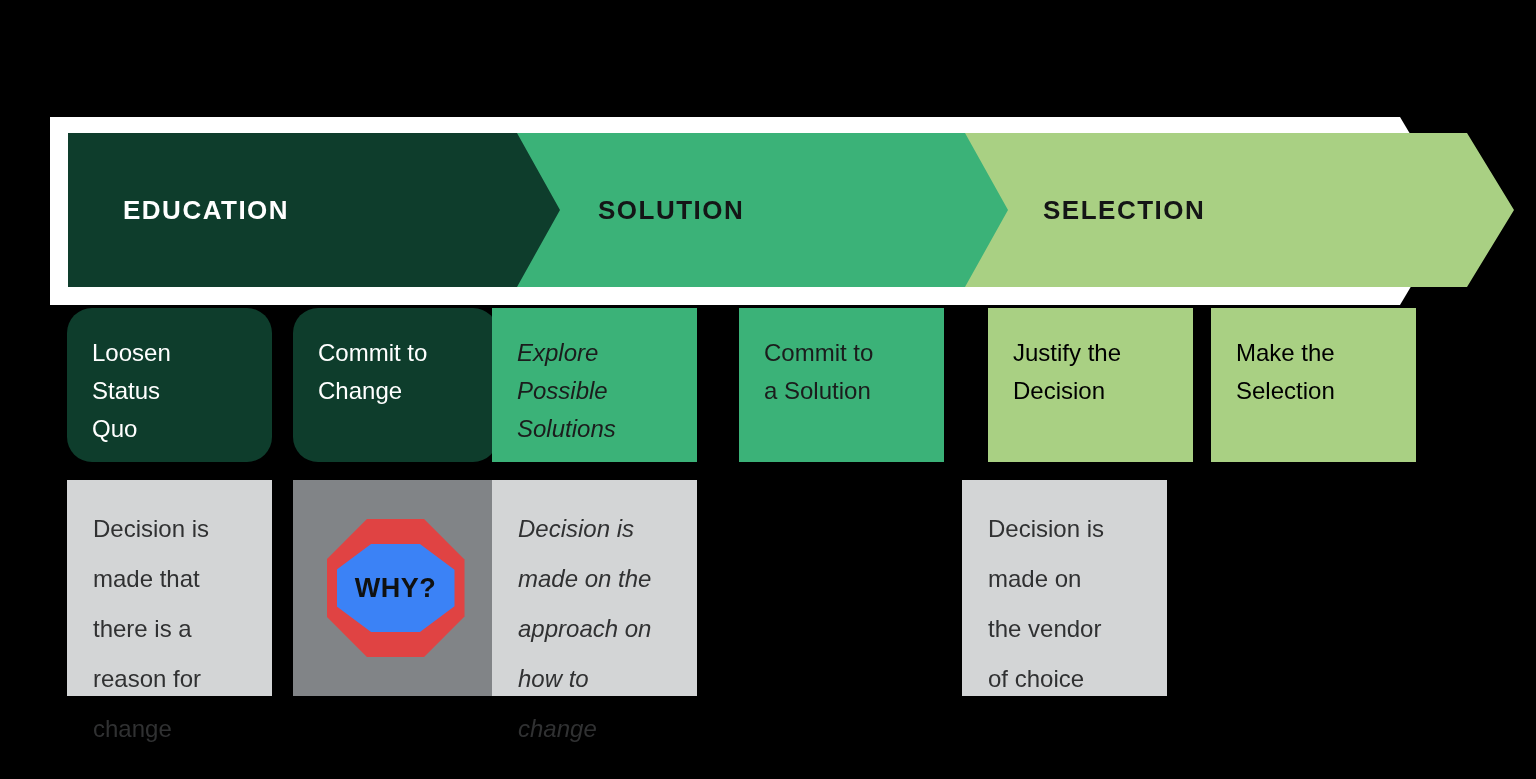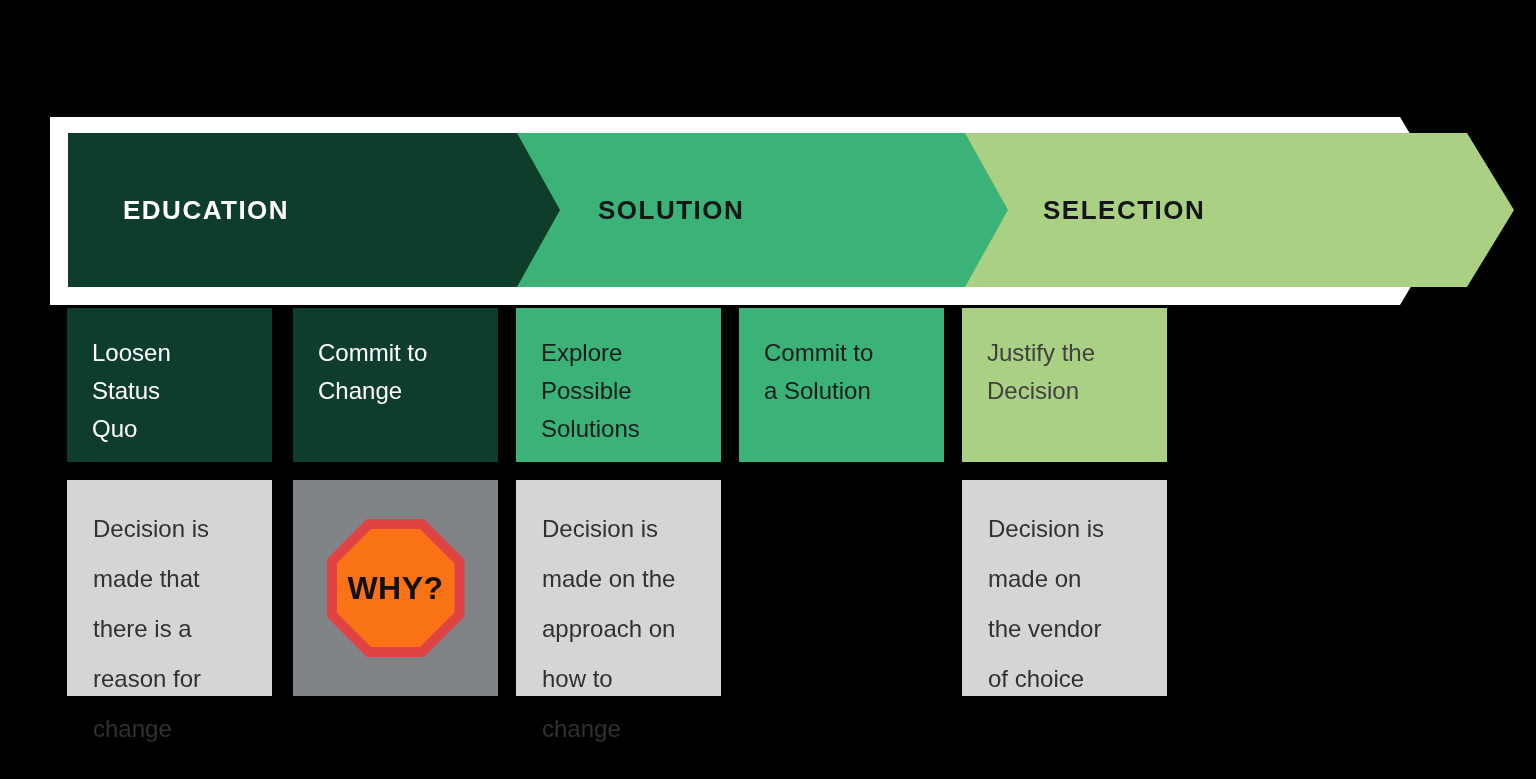--- a/index.html
+++ b/index.html
@@ -61,24 +61,24 @@
   .step-box {
     position: absolute;
     top: 308px;
     width: 205px; height: 154px;
     box-sizing: border-box;
     padding: 26px 22px 0 25px;
     font-size: 24px;
     line-height: 38px;
     white-space: pre-line;
   }
-  .step-dark  { background: #0e3d2c; color: #ffffff; }
+  .step-dark  { background: #0e3d2c; color: #ffffff; border-radius: 25px; }
   .step-med   { background: #3bb278; color: #1b1c1c; }
-  .step-light { background: #a9d083; color: #404040; }
-  .sx1 { left: 67px; }  .sx2 { left: 293px; } .sx3 { left: 516px; }
+  .step-light { background: #a9d083; color: #000000; margin-left: 26px; }
+  .sx1 { left: 67px; }  .sx2 { left: 293px; } .sx3 { left: 492px; font-style: italic; }
   .sx4 { left: 739px; } .sx5 { left: 962px; } .sx6 { left: 1185px; }
 
   
   .detail-box {
     position: absolute;
     top: 480px;
     width: 205px; height: 216px;
     box-sizing: border-box;
   }
   .detail-text {
@@ -99,29 +99,29 @@
   
   .octagon-outer {
     width: 138px; height: 138px;
     background: #e04343;
     clip-path: polygon(29.3% 0%, 70.7% 0%, 100% 29.3%, 100% 70.7%, 70.7% 100%, 29.3% 100%, 0% 70.7%, 0% 29.3%);
     display: flex;
     align-items: center;
     justify-content: center;
   }
   .octagon-inner {
-    width: 118px; height: 118px;
-    background: #f97316;
+    width: 118px; height: 88px;
+    background: #3b82f6;
     clip-path: polygon(29.3% 0%, 70.7% 0%, 100% 29.3%, 100% 70.7%, 70.7% 100%, 29.3% 100%, 0% 70.7%, 0% 29.3%);
     display: flex;
     align-items: center;
     justify-content: center;
     color: #101111;
     font-weight: 700;
-    font-size: 32px;
+    font-size: 27px;
     letter-spacing: 0.5px;
   }
 </style>
 </head>
 <body>
 
 <div class="canvas">
 
   <div class="band"></div>
 
@@ -140,20 +140,22 @@
 Quo</div>
   <div class="step-box step-dark sx2">Commit to
 Change</div>
   <div class="step-box step-med sx3">Explore
 Possible
 Solutions</div>
   <div class="step-box step-med sx4">Commit to
 a Solution</div>
   <div class="step-box step-light sx5">Justify the
 Decision</div>
+  <div class="step-box step-light sx6">Make the
+Selection</div>
 
   <div class="detail-box detail-text sx1">Decision is
 made that
 there is a
 reason for
 change</div>
 
   <div class="detail-box detail-stop sx2">
     <div class="octagon-outer">
       <div class="octagon-inner">WHY?</div>

